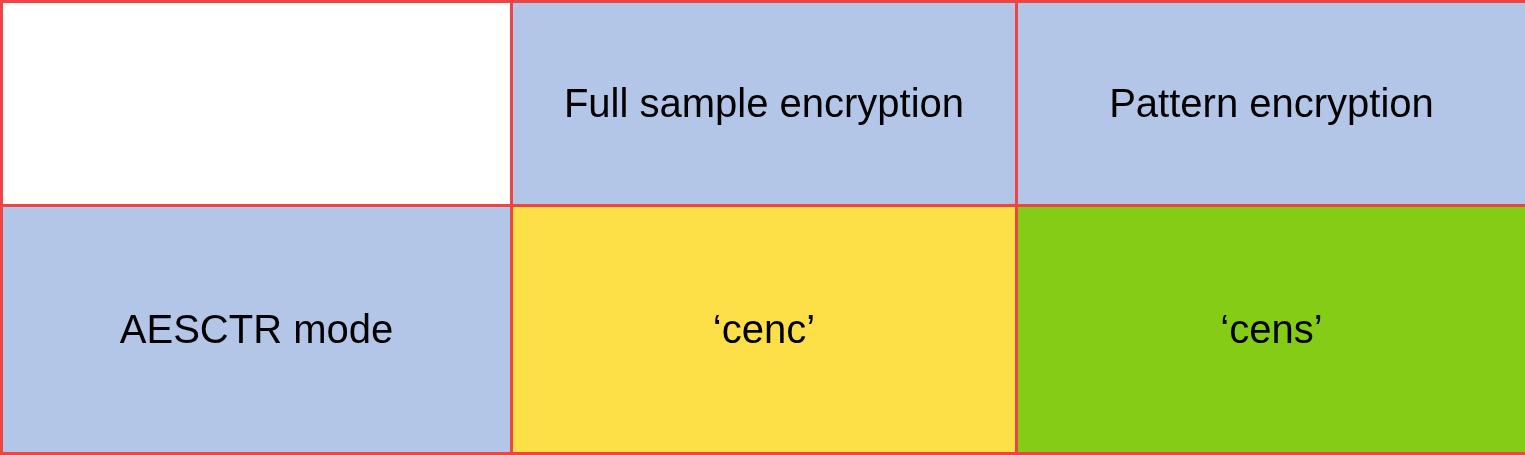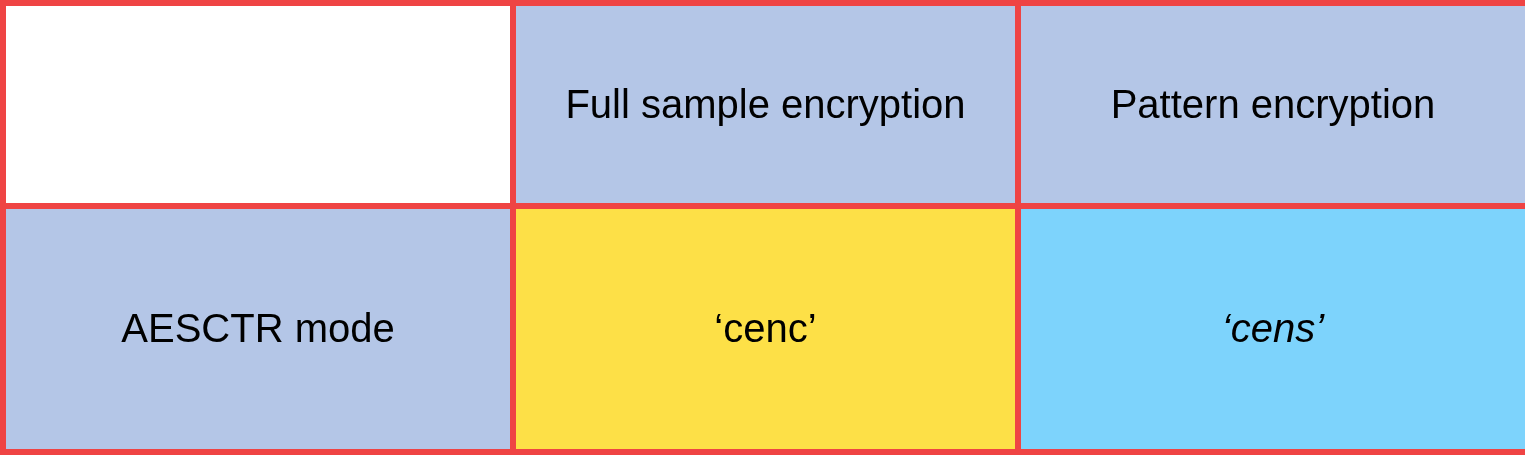--- a/index.html
+++ b/index.html
@@ -17,33 +17,33 @@
   table.enc-table {
     border-collapse: collapse;
     table-layout: fixed;
     width: 1525px;
     height: 455px;
     font-family: "Liberation Sans", sans-serif;
     font-size: 40px;
     color: #000000;
   }
   table.enc-table td {
-    border: 6px solid #ef4444;
+    border: 3px solid #ef4444;
     text-align: center;
     vertical-align: middle;
     padding: 0;
     overflow: hidden;
   }
   td.corner {
     border: none;
     background: #ffffff;
   }
   .fill-blue  { background: #b4c6e7; }
   .fill-green { background: #fde047; }
-  .fill-gray  { background: #7dd3fc; font-style: italic; }
+  .fill-gray  { background: #84cc16; }
 </style>
 </head>
 <body>
 
 <div class="figure-wrap">
   <table class="enc-table">
     <colgroup>
       <col style="width:510px">
       <col style="width:505px">
       <col style="width:510px">

